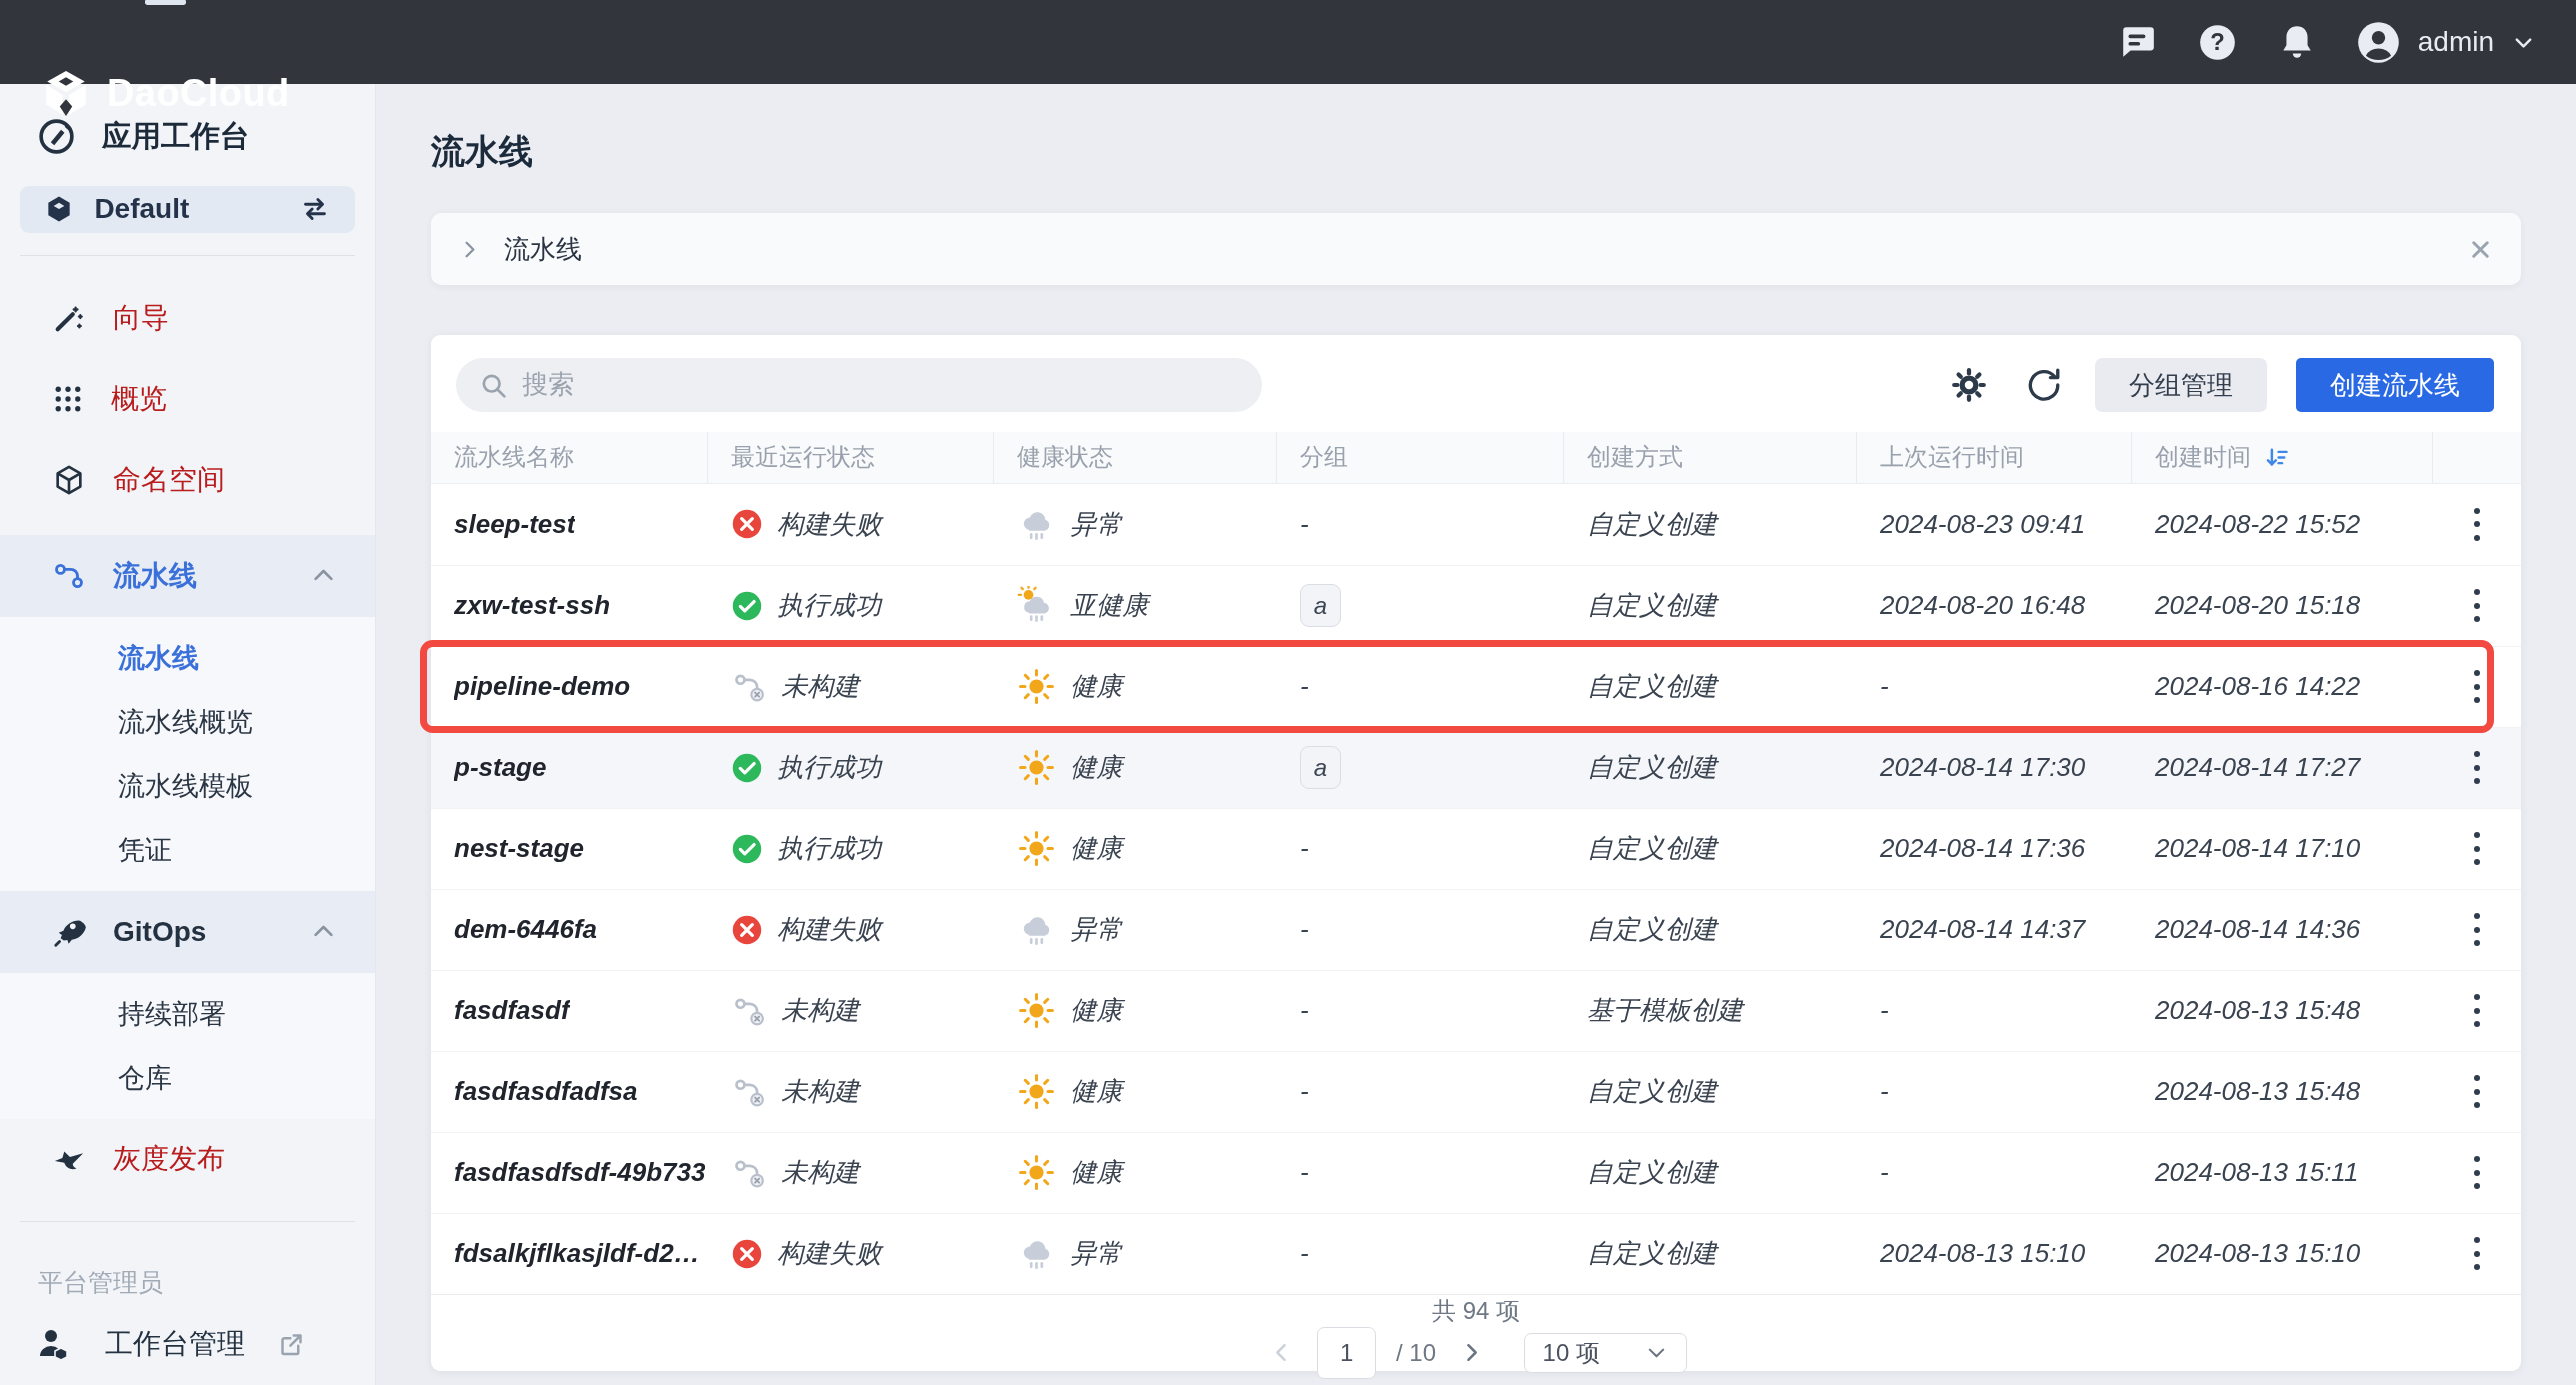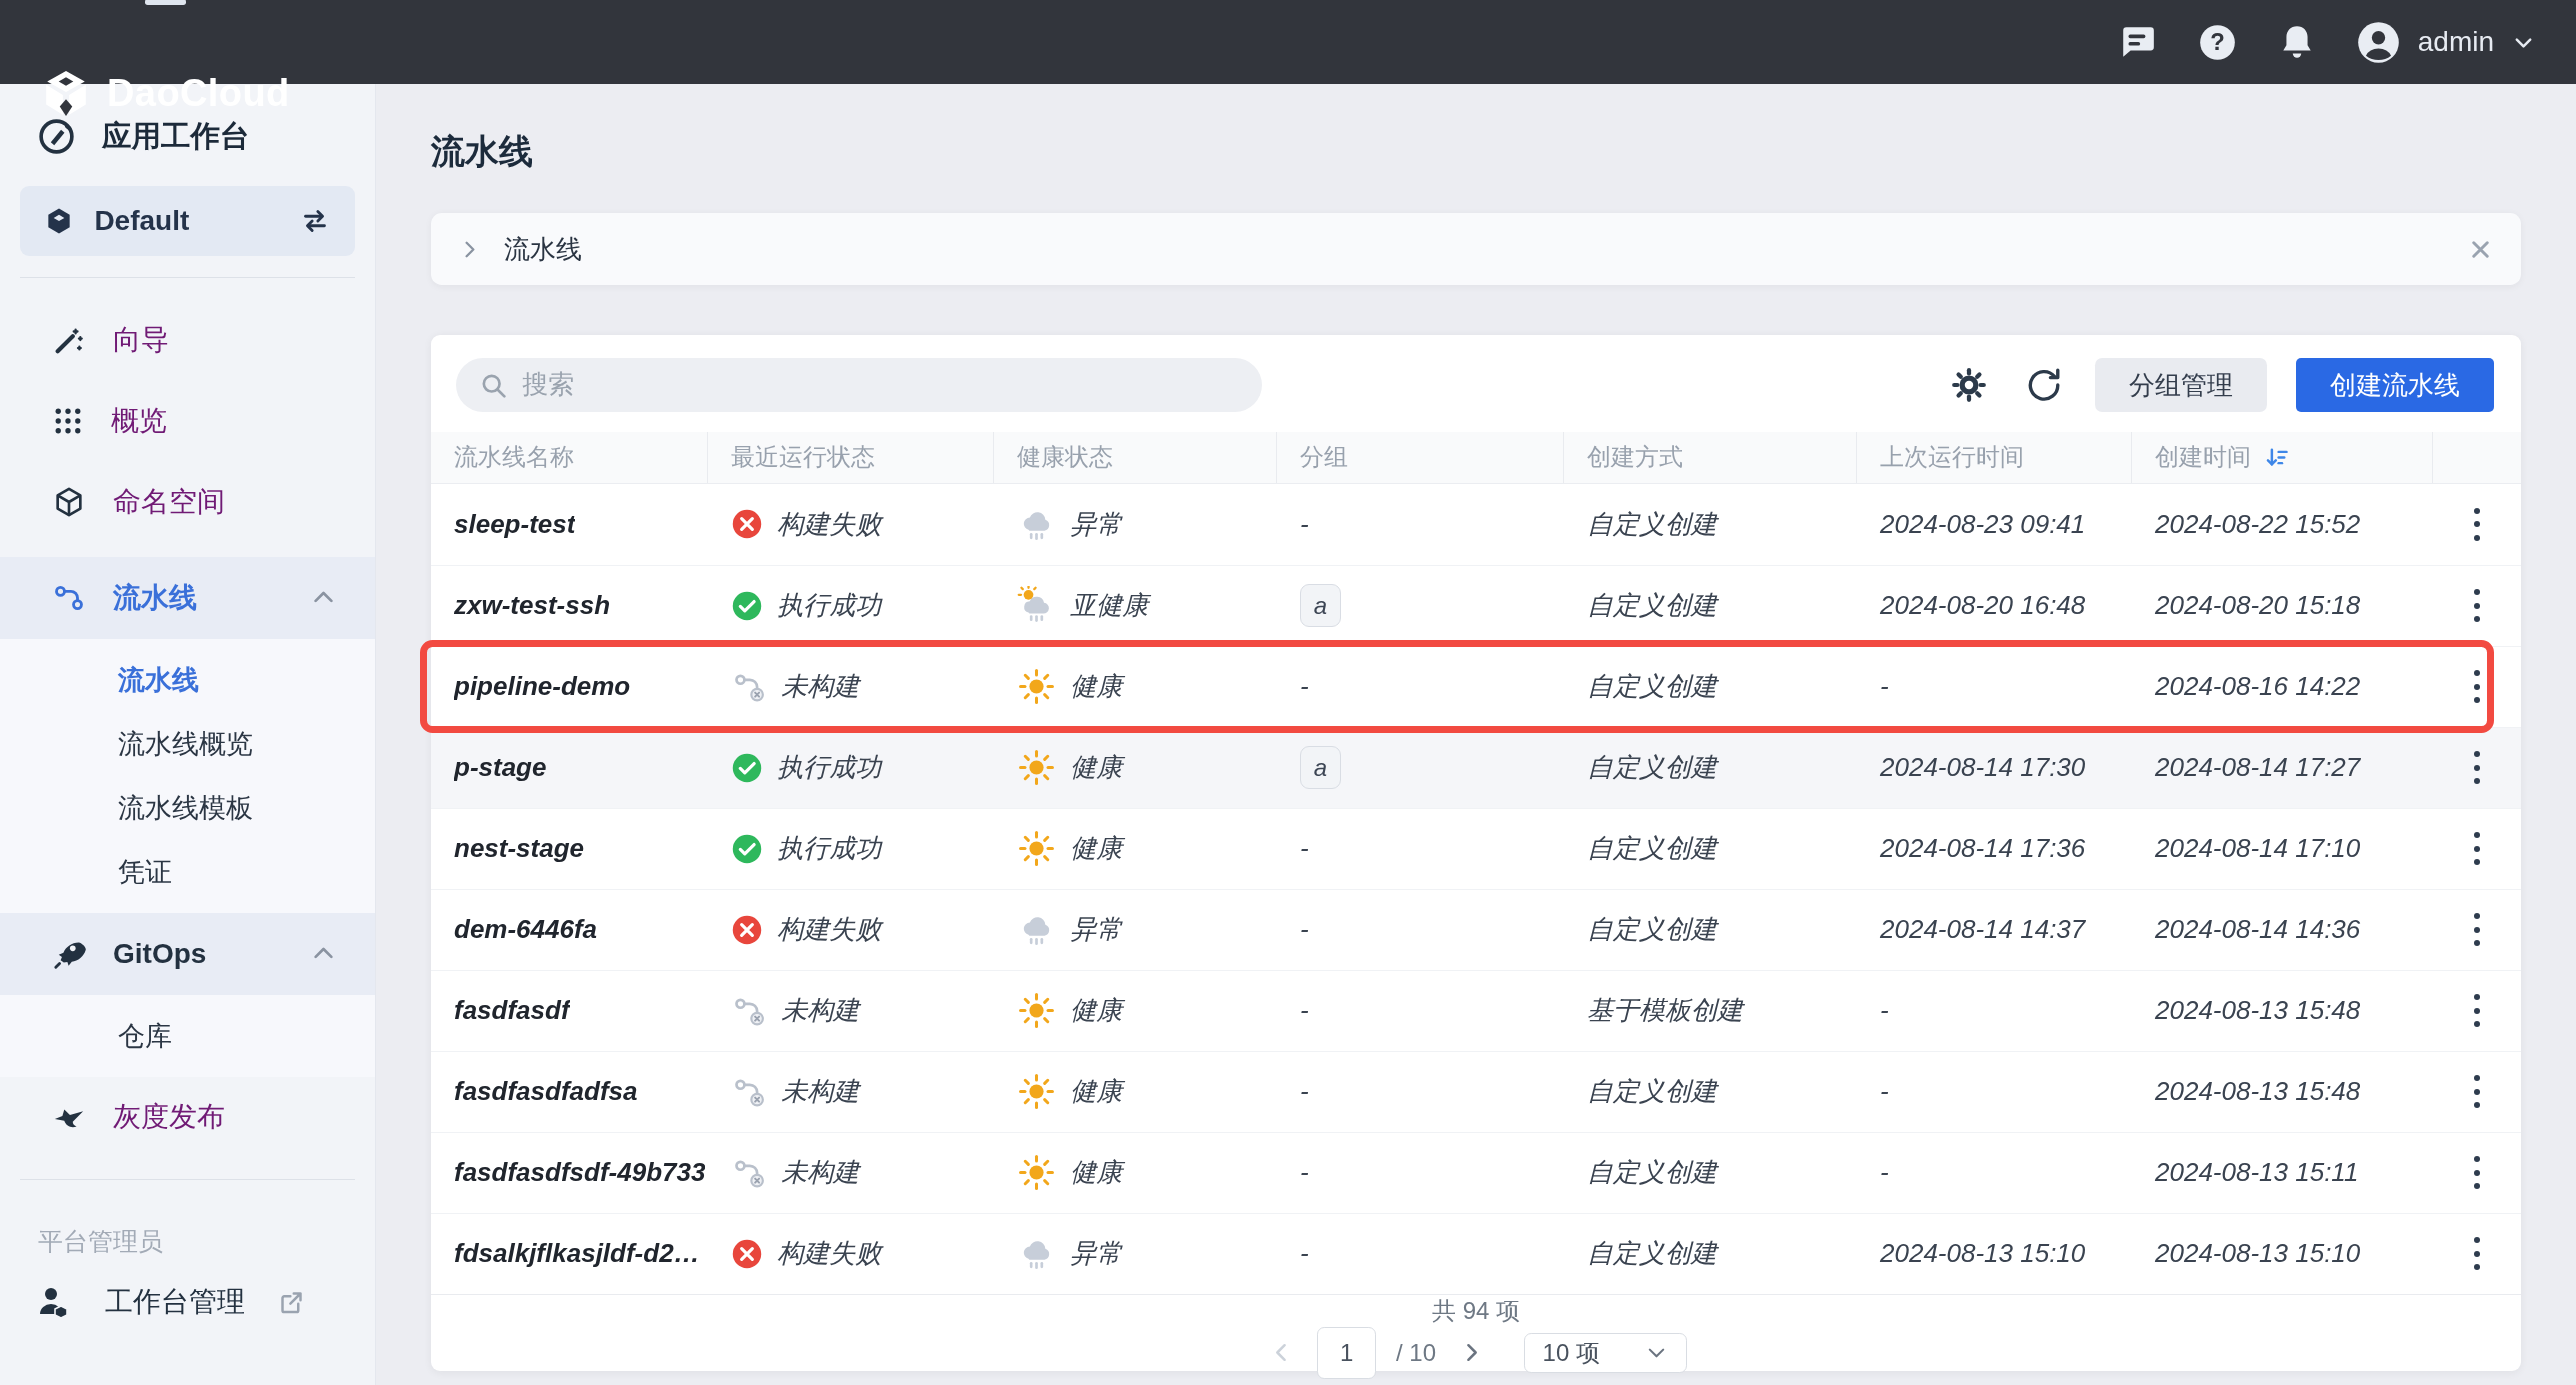--- a/index.html
+++ b/index.html
@@ -17,21 +17,21 @@
   .tb-icon-btn { background:none; border:none; cursor:pointer; display:flex; align-items:center; }
   .tb-user { display:flex; align-items:center; gap:18px; cursor:pointer; }
   .tb-user .uname { color:#e7ebf2; font-size:28px; }
 
   
   .sidebar { position:fixed; top:84px; left:0; bottom:0; width:376px; background:#f2f4f8; border-right:0.9px solid #e4e7ee; display:flex; flex-direction:column; overflow:hidden; }
   .ws-header { display:flex; align-items:center; gap:25px; padding:32px 0 25px 36px; font-size:29.5px; font-weight:700; color:#1c2a3a; }
   .tenant { margin:3.6px 19.7px 0; height:70px; background:#e3e9f3; border-radius:9px; display:flex; align-items:center; gap:19.7px; padding:0 23px; font-size:28px; font-weight:600; color:#24334a; cursor:pointer; }
   .tenant .swap { margin-left:auto; display:flex; }
   .sb-divider { height:0.9px; background:#dde1e8; margin:21.5px 19.7px; flex:none; }
-  .nav-item { height:81px; display:flex; align-items:center; gap:27px; padding-left:52px; font-size:28px; color:#701a75; cursor:pointer; flex:none; }
+  .nav-item { height:81px; display:flex; align-items:center; gap:27px; padding-left:52px; font-size:28px; color:#b91c1c; cursor:pointer; flex:none; }
   .group { height:82px; background:#e8ecf5; display:flex; align-items:center; gap:27px; padding-left:52px; font-size:28px; font-weight:600; cursor:pointer; flex:none; }
   .group.blue { color:#3a70d9; }
   .group .chev { margin-left:auto; margin-right:38px; display:flex; }
   .submenu { background:#f7f8fc; padding:9px 0; flex:none; }
   .sub-item { height:64px; display:flex; align-items:center; padding-left:118px; font-size:27px; color:#2b3644; cursor:pointer; }
   .sub-item.active { color:#3a70d9; font-weight:600; }
   .role { padding:23px 0 3.6px 38px; font-size:25px; color:#a2aab6; flex:none; }
   .admin-item { height:82px; display:flex; align-items:center; gap:33px; padding-left:36px; font-size:28px; color:#233140; cursor:pointer; flex:none; }
   .mt16 { margin-top:14.3px; }
 
@@ -228,20 +228,23 @@
     </svg>
     <span>GitOps</span>
     <span class="chev">
       <svg width="27" height="27" viewBox="0 0 24 24">
           <path d="M5 15l7-7 7 7" fill="none" stroke="#8a93a1" stroke-width="2.4" stroke-linecap="round" stroke-linejoin="round"></path>
         </svg>
     </span>
   </div>
   <div class="submenu">
     <div class="sub-item">
+        <span>持续部署</span>
+      </div>
+    <div class="sub-item">
         <span>仓库</span>
       </div>
   </div>
 
   <div class="nav-item">
     <svg width="34" height="34" viewBox="0 0 36 36">
       <path d="M33 12L19 16l-6-6-2 7-8 3 10 2c2 6 8 8 13 6-3-1-4-3-4-5l11-11z" fill="#233140"></path>
     </svg>
     <span>灰度发布</span>
   </div>

